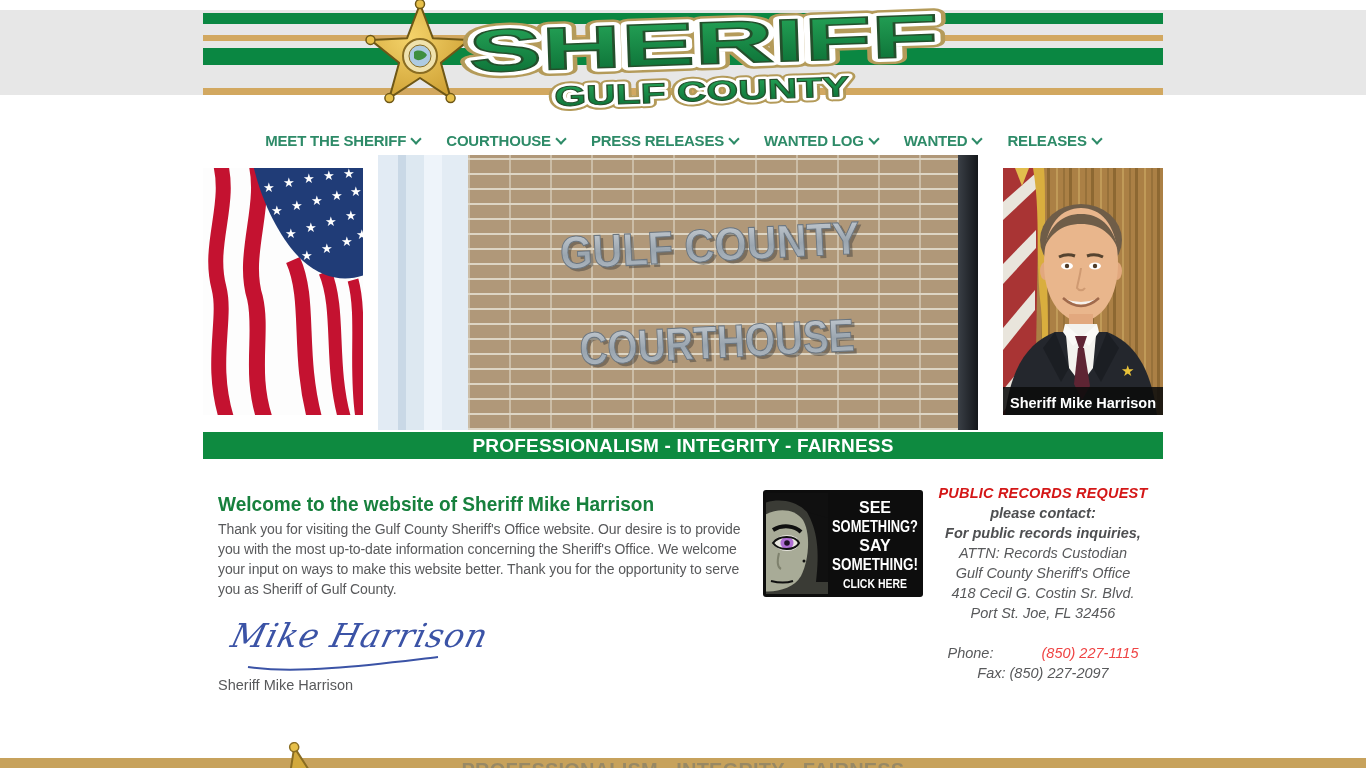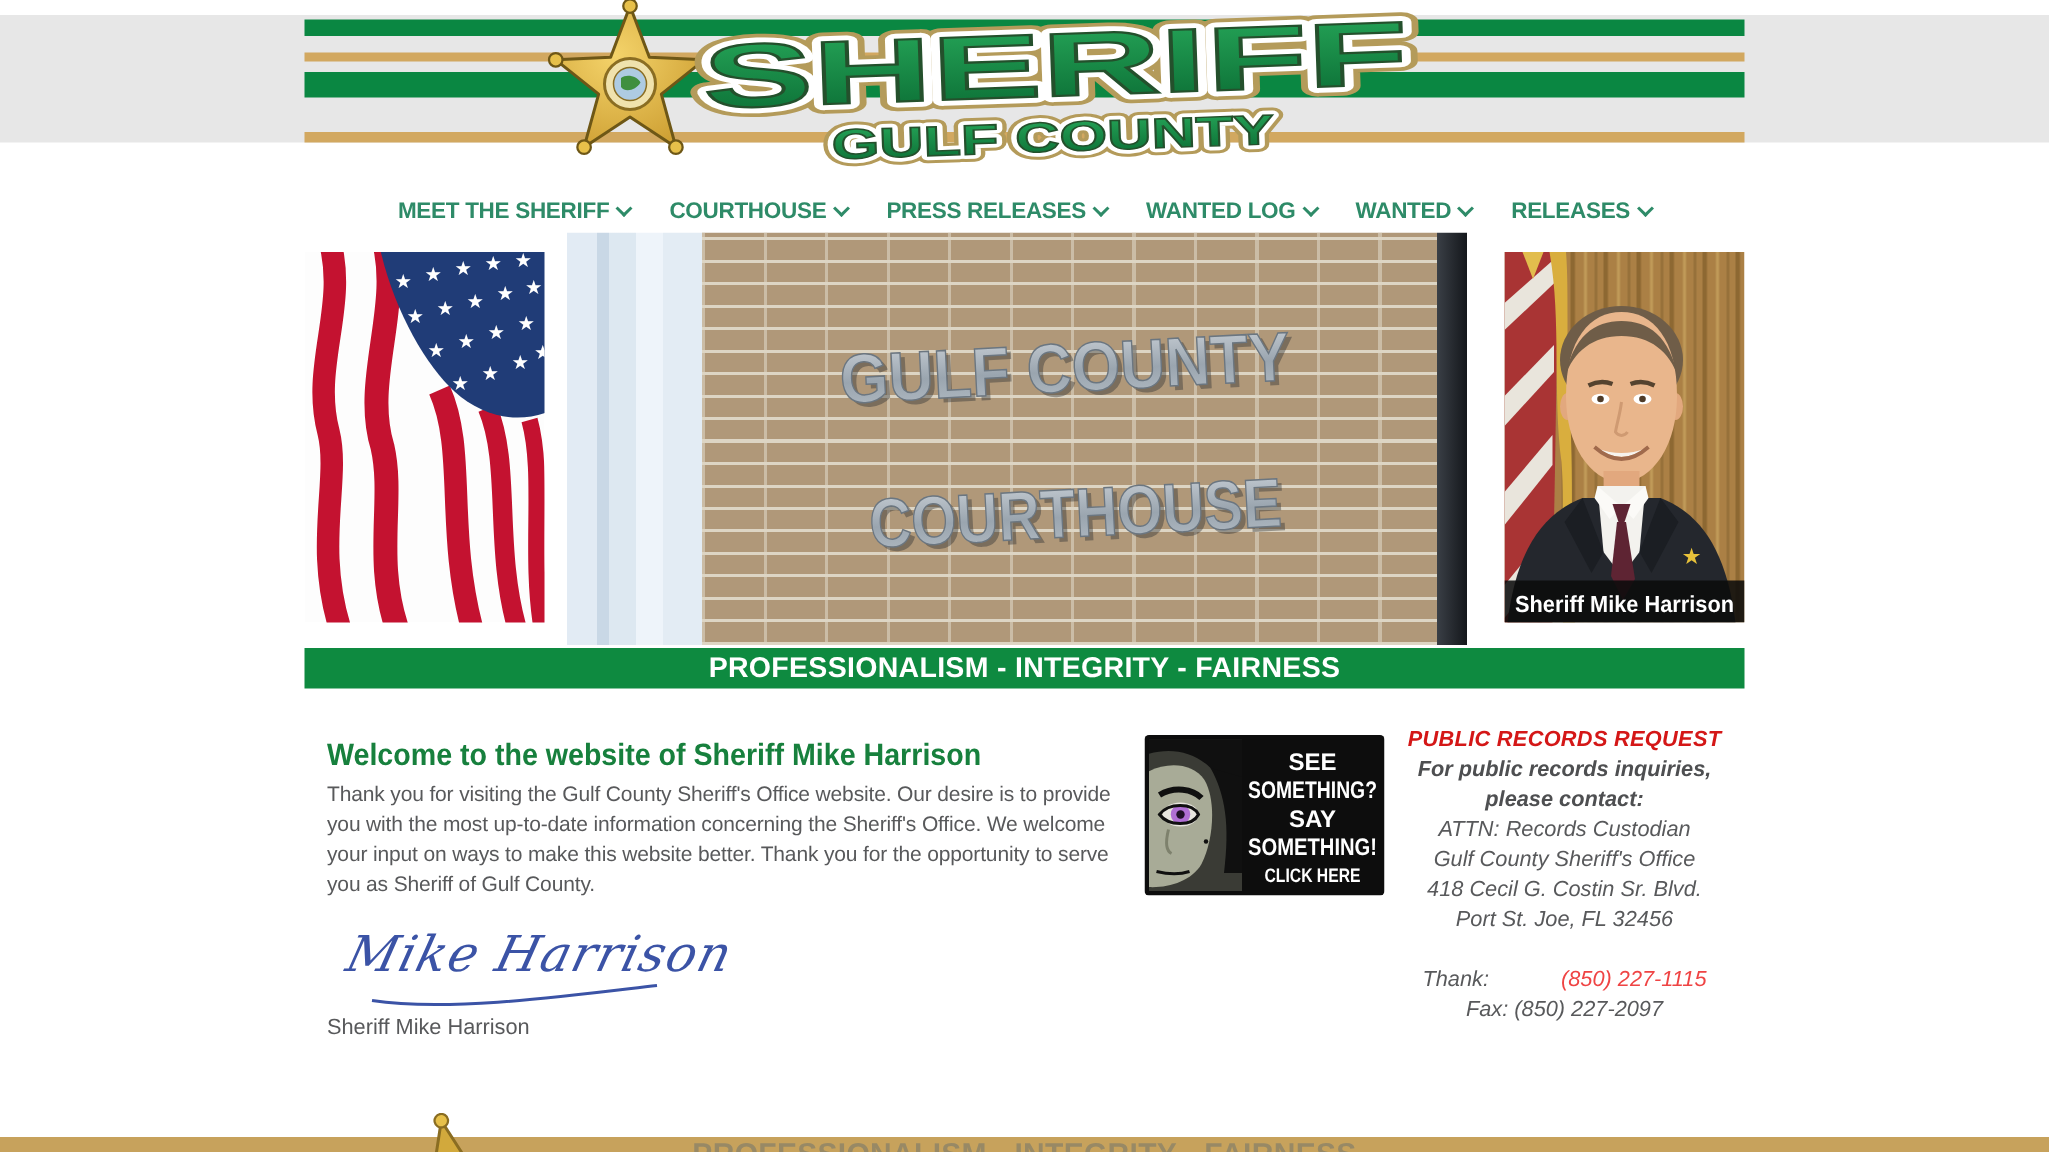--- a/index.html
+++ b/index.html
@@ -285,28 +285,28 @@
         <text x="112" y="42" font-size="16" textLength="86" lengthAdjust="spacingAndGlyphs">SOMETHING?</text>
         <text x="112" y="61" font-size="16">SAY</text>
         <text x="112" y="80" font-size="16" textLength="86" lengthAdjust="spacingAndGlyphs">SOMETHING!</text>
         <text x="112" y="98" font-size="13" textLength="64" lengthAdjust="spacingAndGlyphs">CLICK HERE</text>
       </g>
     </svg>
   </a>
 
   <div class="records">
     <div class="rec-title">PUBLIC RECORDS REQUEST</div>
+    <div class="rec-bold">please contact:</div>
     <div class="rec-bold">For public records inquiries,</div>
-    <div class="rec-bold">please contact:</div>
     <div>ATTN: Records Custodian</div>
     <div>Gulf County Sheriff's Office</div>
     <div>418 Cecil G. Costin Sr. Blvd.</div>
     <div>Port St. Joe, FL 32456</div>
     <div class="rec-phone">
-      <span>Thank:</span>
+      <span>Phone:</span>
       <a href="#" class="phone-link">(850) 227-1115</a>
     </div>
     <div>
       <span>Fax:</span>
       <span>(850) 227-2097</span>
     </div>
   </div>
 
   <div class="footer-band"></div>
   <svg class="footer-star" width="56" height="26" viewBox="32 0 56 26">

